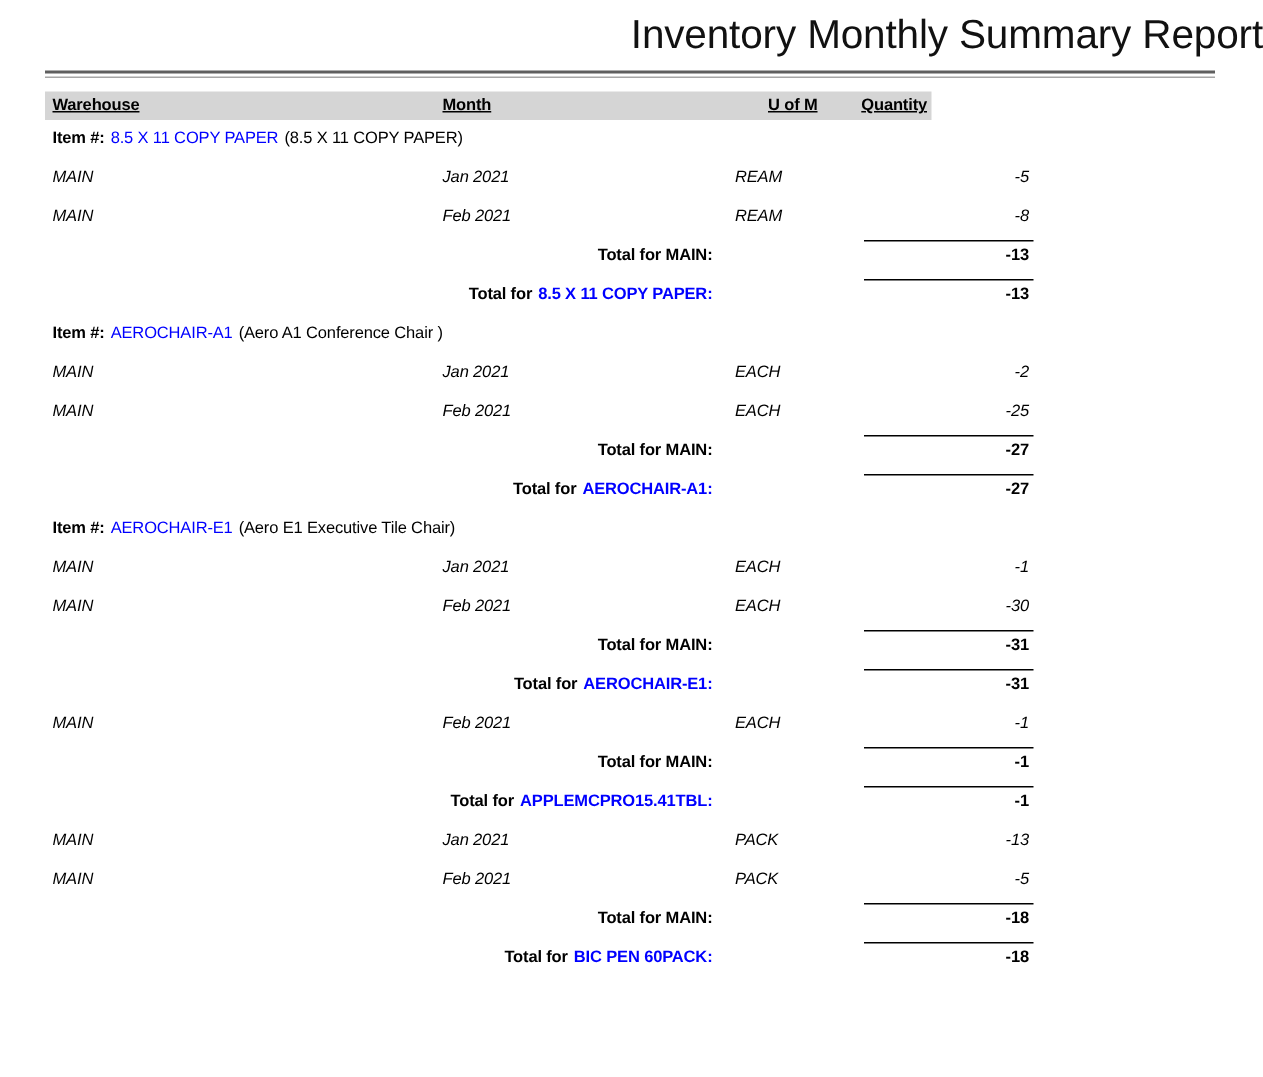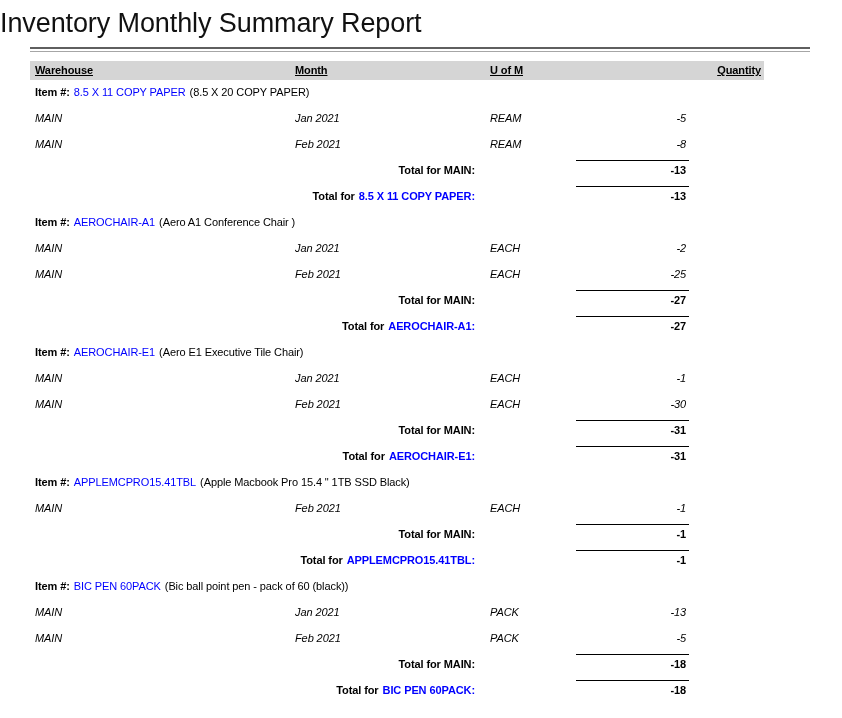--- a/index.html
+++ b/index.html
@@ -17,50 +17,50 @@
   }
   .company {
     padding-top: 9px;
     text-align: center;
     font-size: 13px;
     line-height: 15px;
     color: #1a1a1a;
   }
   .title {
     margin-top: 8px;
-    text-align: left;
+    text-align: right;
     font-size: 27px;
     line-height: 30px;
     color: #111111;
   }
   .double-rule {
     margin: 9px 0 0 30px;
     width: 780px;
     height: 2px;
     border-top: 2px solid #5f5f5f;
     border-bottom: 1px solid #a6a6a6;
   }
   .thead {
     position: relative;
     margin: 9px 0 0 30px;
-    width: 734px;
+    width: 591px;
     height: 19px;
     background: #d5d5d5;
     font-size: 11px;
     font-weight: bold;
   }
   .thead span {
     position: absolute;
     top: 3px;
     text-decoration: underline;
     white-space: pre;
   }
   .thead .c1 { left: 5px; }
   .thead .c2 { left: 265px; }
-  .thead .c3 { left: 460px; }
+  .thead .c3 { left: 482px; }
   .thead .c4 { right: 3px; }
   .sections {
     margin-left: 30px;
     width: 659px;
   }
   .line {
     position: relative;
     height: 26px;
     font-size: 11px;
   }
@@ -109,21 +109,21 @@
   <div class="title">Inventory Monthly Summary Report</div>
   <div class="double-rule"></div>
   <div class="thead">
     <span class="c1">Warehouse</span>
     <span class="c2">Month</span>
     <span class="c3">U of M</span>
     <span class="c4">Quantity</span>
   </div>
   <div class="sections" id="sections">
   <section>
-    <div class="line item-header"><span class="b gap">Item #:</span><span class="link gap">8.5 X 11 COPY PAPER</span><span>(8.5 X 20 COPY PAPER)</span></div>
+    <div class="line item-header"><span class="b gap">Item #:</span><span class="link gap">8.5 X 11 COPY PAPER</span><span>(8.5 X 11 COPY PAPER)</span></div>
     <div class="rows">
   <div class="line data-row">
     <span class="wh">MAIN</span>
     <span class="month">Jan 2021</span>
     <span class="uofm">REAM</span>
     <span class="qty">-5</span>
   </div>
 
   <div class="line data-row">
     <span class="wh">MAIN</span>
@@ -190,41 +190,39 @@
       <span class="total-label">Total for MAIN:</span>
       <span class="total-value">-31</span>
     </div>
     <div class="line total-row">
       <span class="total-label"><span class="tl-prefix">Total for</span><span class="link b">AEROCHAIR-E1</span><span class="link b">:</span></span>
       <span class="total-value">-31</span>
     </div>
   </section>
 
   <section>
-    <div class="line item-header"><span class="b gap">Item #:</span><span class="link gap">APPLEMCPRO15.41TBL</span><span>(Apple Macbook Pro 15.4 " 1TB SSD Black)</span></div>
     <div class="rows">
   <div class="line data-row">
     <span class="wh">MAIN</span>
     <span class="month">Feb 2021</span>
     <span class="uofm">EACH</span>
     <span class="qty">-1</span>
   </div>
 </div>
     <div class="line total-row">
       <span class="total-label">Total for MAIN:</span>
       <span class="total-value">-1</span>
     </div>
     <div class="line total-row">
       <span class="total-label"><span class="tl-prefix">Total for</span><span class="link b">APPLEMCPRO15.41TBL</span><span class="link b">:</span></span>
       <span class="total-value">-1</span>
     </div>
   </section>
 
   <section>
-    <div class="line item-header"><span class="b gap">Item #:</span><span class="link gap">BIC PEN 60PACK</span><span>(Bic ball point pen - pack of 60 (black))</span></div>
     <div class="rows">
   <div class="line data-row">
     <span class="wh">MAIN</span>
     <span class="month">Jan 2021</span>
     <span class="uofm">PACK</span>
     <span class="qty">-13</span>
   </div>
 
   <div class="line data-row">
     <span class="wh">MAIN</span>

